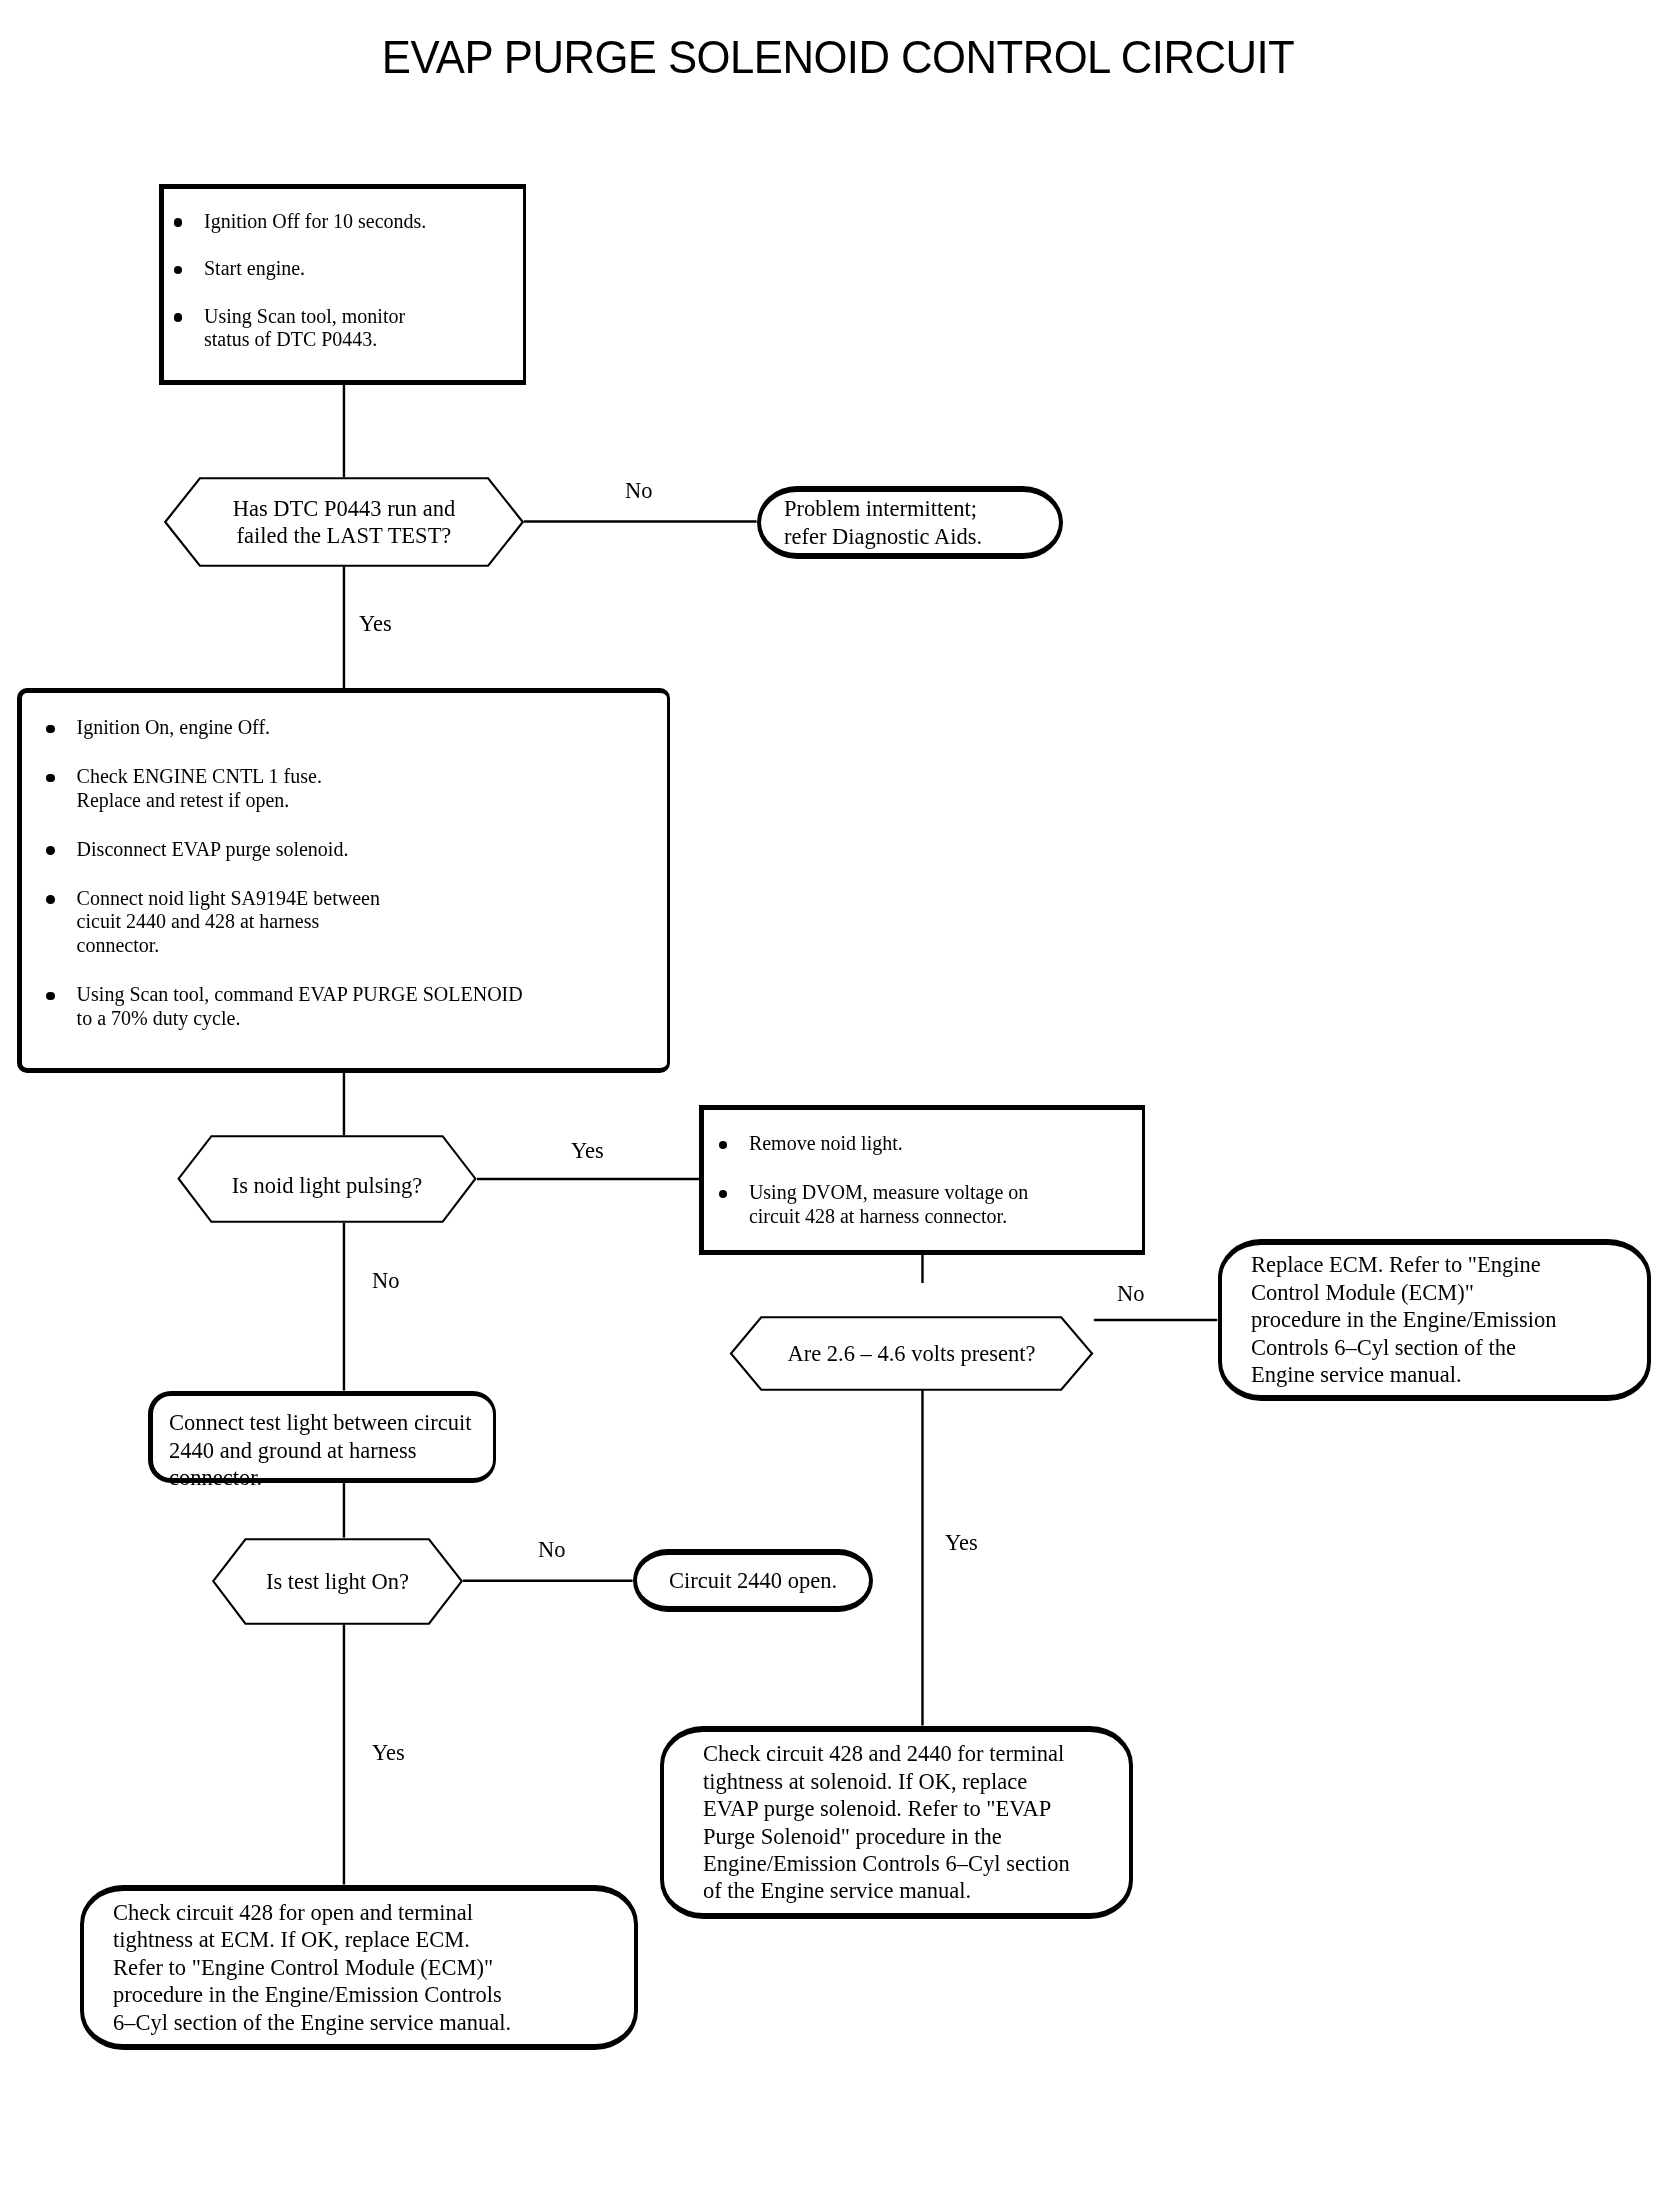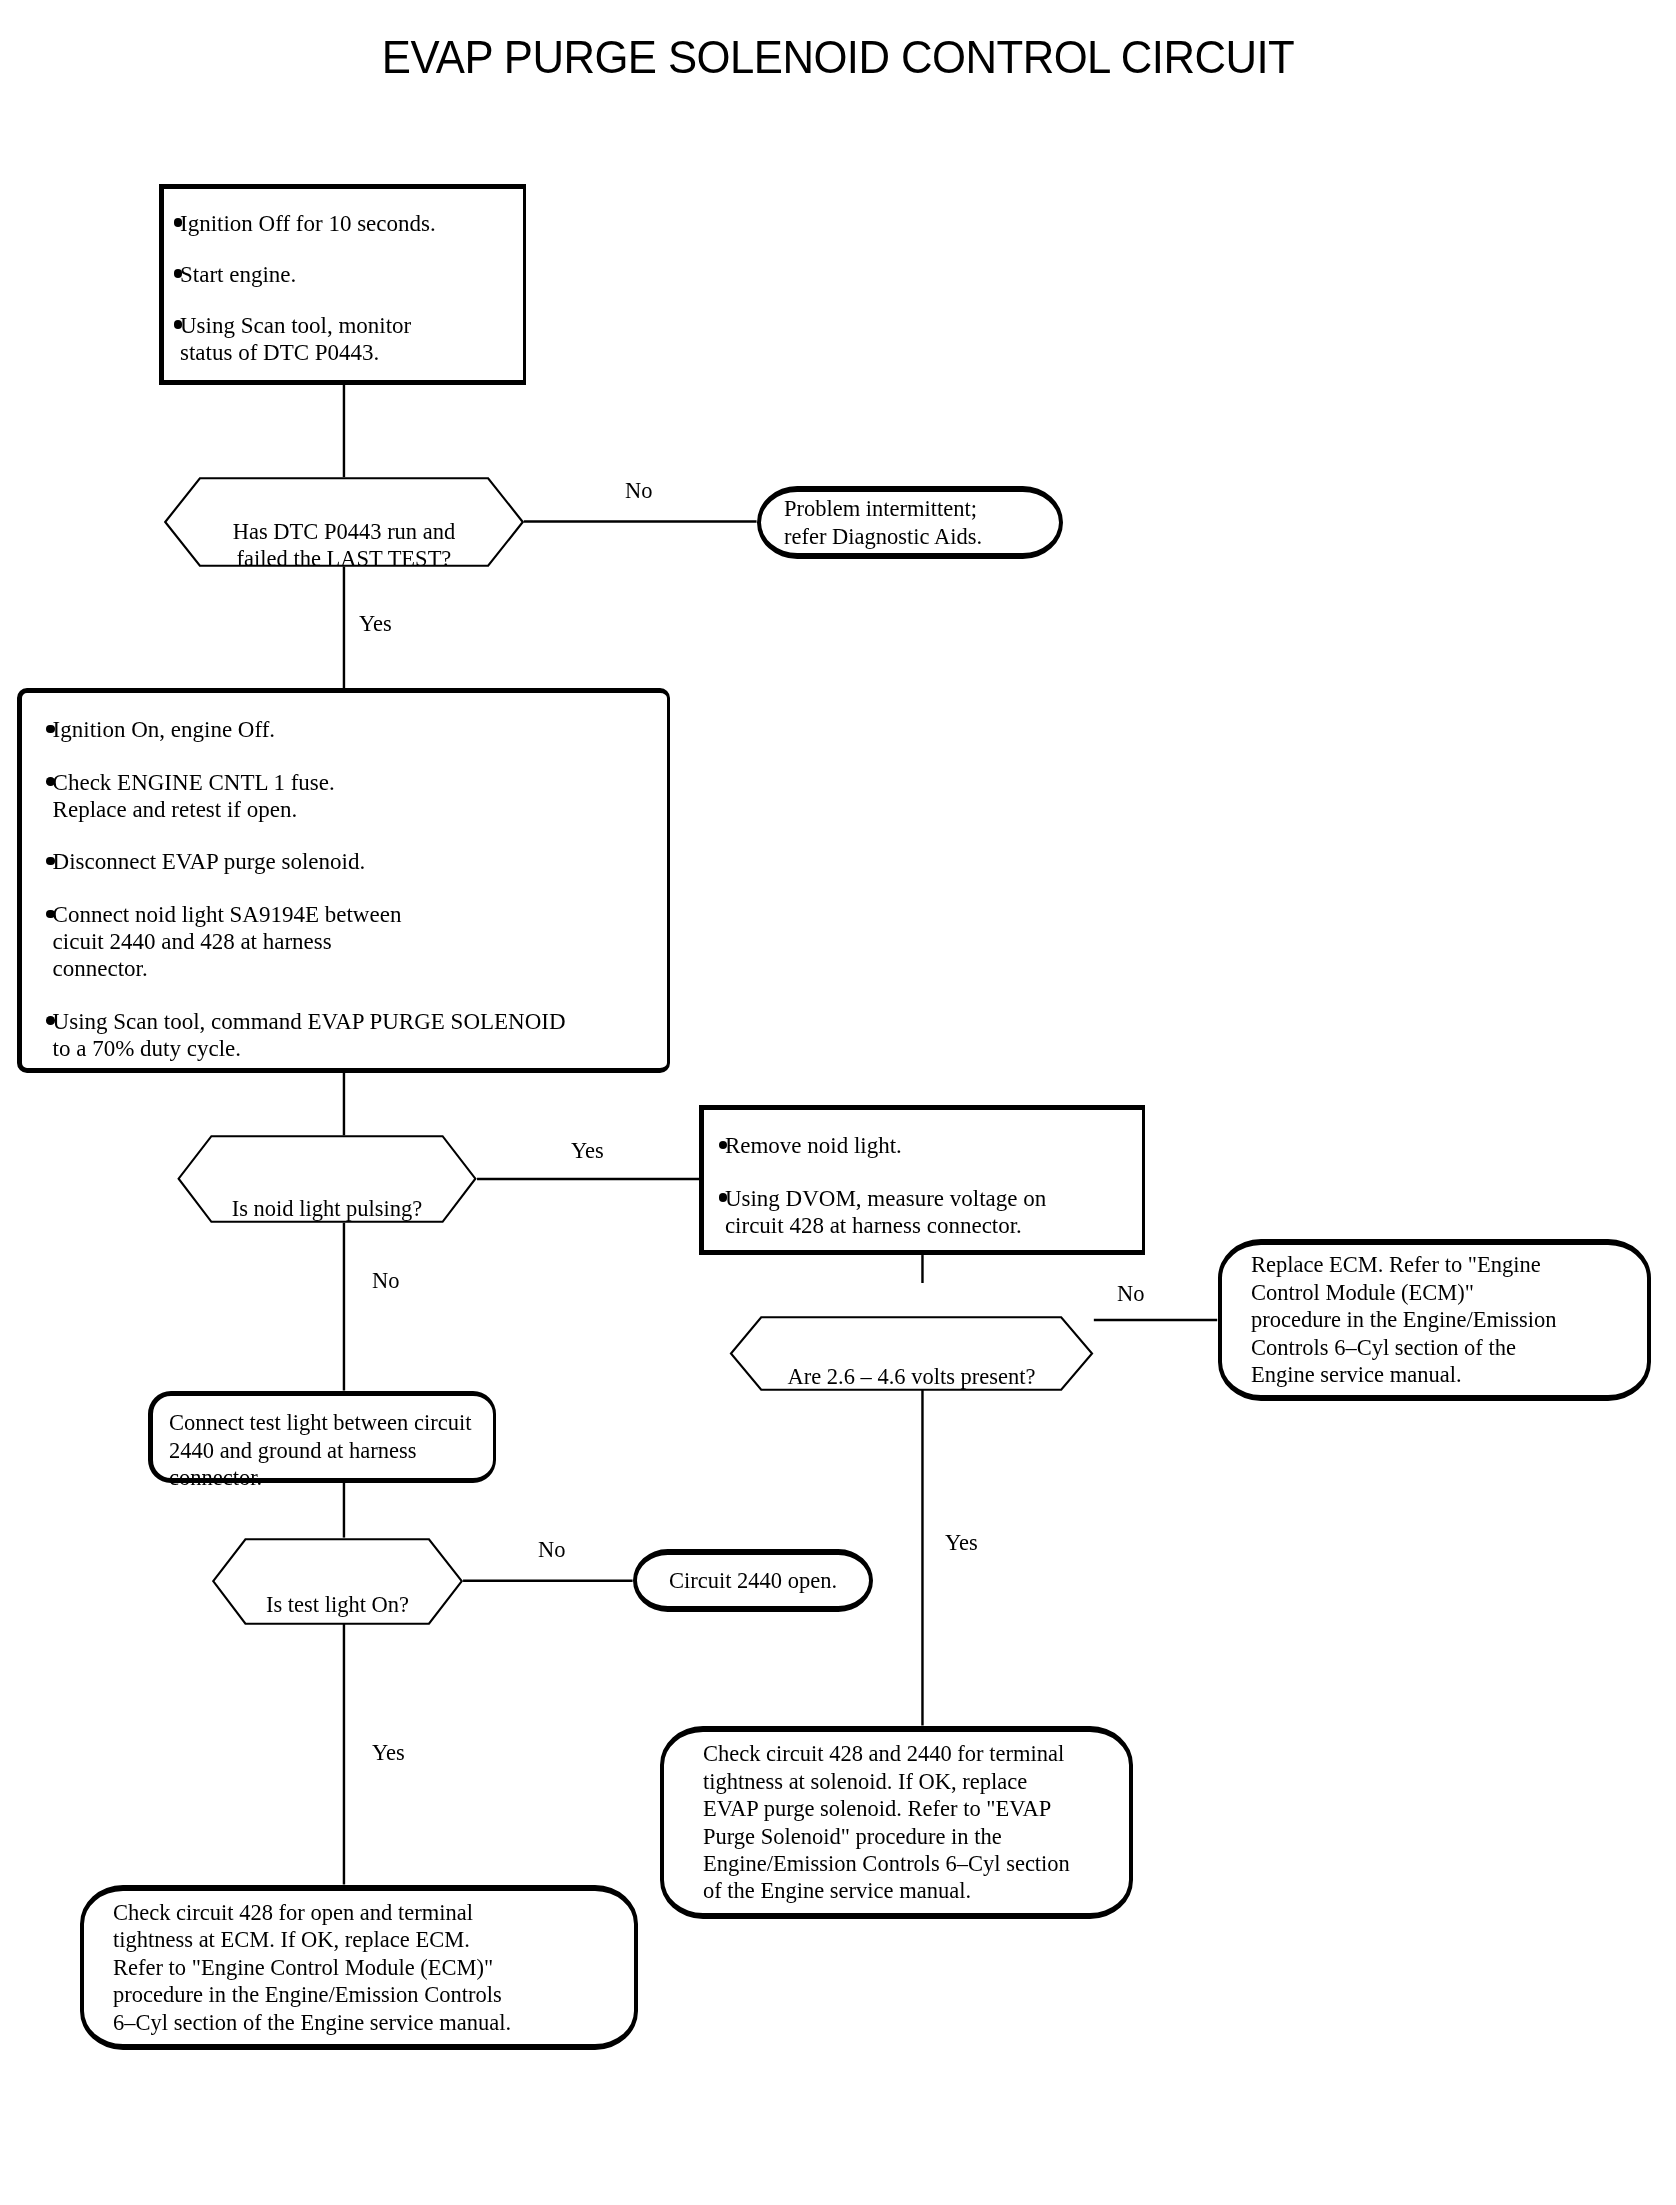--- a/index.html
+++ b/index.html
@@ -47,22 +47,22 @@
     border-bottom-width: 5.5px;
     box-sizing: border-box;
   }
   .bullets {
     list-style: none;
     margin: 0;
     padding: 0;
   }
   .bullets li {
     position: relative;
-    padding-left: 16px;
-    font-size: 23px;
+    padding-left: 40px;
+    font-size: 20px;
     line-height: 1.18;
     font-family: Liberation Serif, serif;
   }
   .bullets li .dot {
     position: absolute;
     left: 9.7px;
     top: 8.5px;
     width: 8.5px;
     height: 8.5px;
     background: #000000;
@@ -84,21 +84,20 @@
     width: 100%;
     height: 100%;
     display: flex;
     align-items: center;
     justify-content: center;
     text-align: center;
     font-size: 22.5px;
     line-height: 1.22;
     padding: 0 7.3px;
     box-sizing: border-box;
-    margin-top: 23px;
   }
 
   
   .term {
     position: absolute;
     background: #ffffff;
     border: 4.3px solid #000000;
     border-top-width: 6.7px;
     border-bottom-width: 6.7px;
     border-radius: 43px/39px;

